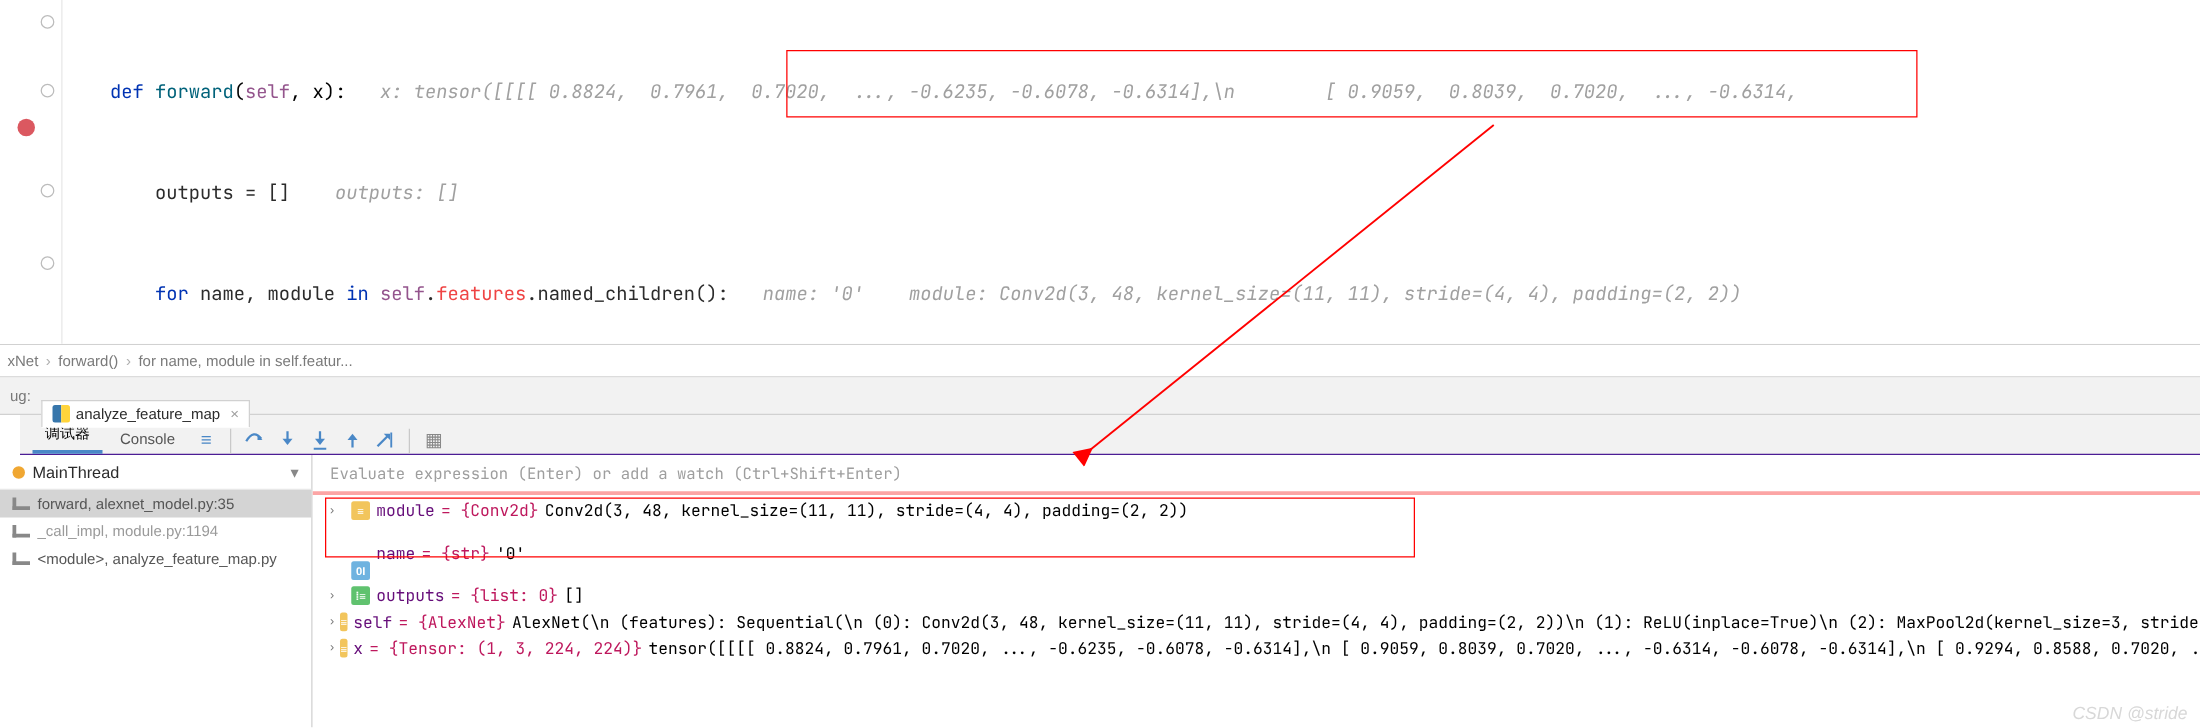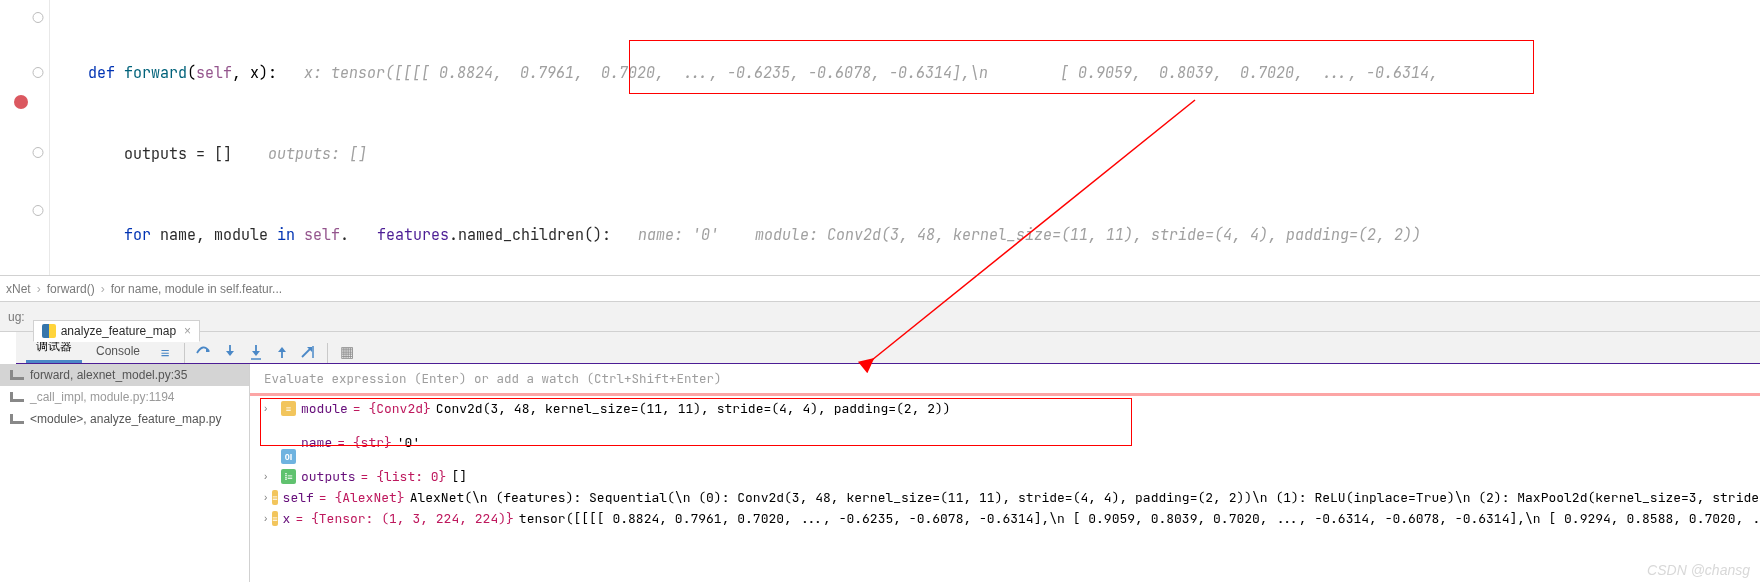--- a/index.html
+++ b/index.html
@@ -7,21 +7,21 @@
 .editor-area { display:flex; height:275px; background:#fff; position:relative; }
 .gutter { width:50px; background:#fff; border-right:1px solid #e8e8e8; position:relative; flex-shrink:0; }
 .gutter-icon { position:absolute; left:38px; width:11px; height:11px; border:1px solid #bcbcbc; border-radius:50%; background:#fff; transform:translateX(-50%); }
 .breakpoint { position:absolute; left:14px; width:14px; height:14px; border-radius:50%; background:#db5860; }
 .code-body { flex:1; font-family:"JetBrains Mono",Consolas,monospace; font-size:15px; line-height:27px; white-space:pre; overflow:hidden; position:relative; padding-top:6px; }
 .code-body .row { position:relative; padding-left:38px; height:27px; }
 .kw { color:#0033b3; }
 .fn { color:#00627a; }
 .param { color:#000; }
 .self { color:#94558d; }
-.attr { color:#4c1d95;margin-left:28px; }
+.attr { color:#ef4444; }
 .inlay { color:#a0a0a0; font-style:italic; }
 .str { color:#067d17; }
 .breadcrumb { height:27px; border-top:1px solid #d1d1d1; border-bottom:1px solid #d1d1d1; display:flex; align-items:center; padding:0 6px; color:#7a7a7a; font-size:12px; }
 .bc-sep { margin:0 6px; color:#b0b0b0; }
 .debug-tab-row { height:30px; display:flex; align-items:center; padding:0 8px; background:#f2f2f2; border-bottom:1px solid #d1d1d1; font-size:12px; }
 .debug-tab-row .lbl { color:#787878; margin-right:8px; }
 .run-tab { display:flex; align-items:center; gap:5px; padding:3px 8px; background:#fff; border:1px solid #d1d1d1; border-bottom-color:#fff; position:relative; top:14px; }
 .run-tab .close { color:#a0a0a0; margin-left:3px; }
 .py-ic { width:14px; height:14px; display:inline-block; position:relative; }
 .py-ic::before { content:""; position:absolute; left:0; top:0; width:7px; height:14px; background:#3776ab; border-radius:2px 0 0 2px; }
@@ -133,20 +133,25 @@
         <path d="M7 2 L12 2 L12 7 Z" fill="#4a88c7"></path>
         <line x1="13" y1="1" x2="13" y2="13" stroke="#4a88c7" stroke-width="1.5"></line>
       </svg>
     </span>
   <span class="tool-sep"></span>
   <span class="tool-ic" style="color:#888">▦</span>
 </div>
 
 <div class="debug-panes">
   <div class="frames-col">
+    <div class="thread-row">
+      <span class="thread-dot"></span>
+      <span>MainThread</span>
+      <span class="thread-drop">▾</span>
+    </div>
     <div class="frame-row sel">
       <span class="stack-ic"></span>
       <span>forward, alexnet_model.py:35</span>
     </div>
     <div class="frame-row dim">
       <span class="stack-ic"></span>
       <span>_call_impl, module.py:1194</span>
     </div>
     <div class="frame-row">
       <span class="stack-ic"></span>
@@ -198,13 +203,13 @@
 <div class="red-box2"></div>
 <svg class="arrow-svg" width="1760" height="582">
   <defs>
       <marker id="ah" markerWidth="12" markerHeight="10" refX="2" refY="5" orient="auto">
         <path d="M10 0 L0 5 L10 10 Z" fill="#ff0000"></path>
       </marker>
     </defs>
   <line x1="1195" y1="100" x2="872" y2="360" stroke="#ff0000" stroke-width="1.5" marker-end="url(#ah)"></line>
 </svg>
 
-<div class="watermark">CSDN @chansg</div>
+<div class="watermark">CSDN @stride</div>
 
 </body></html>

